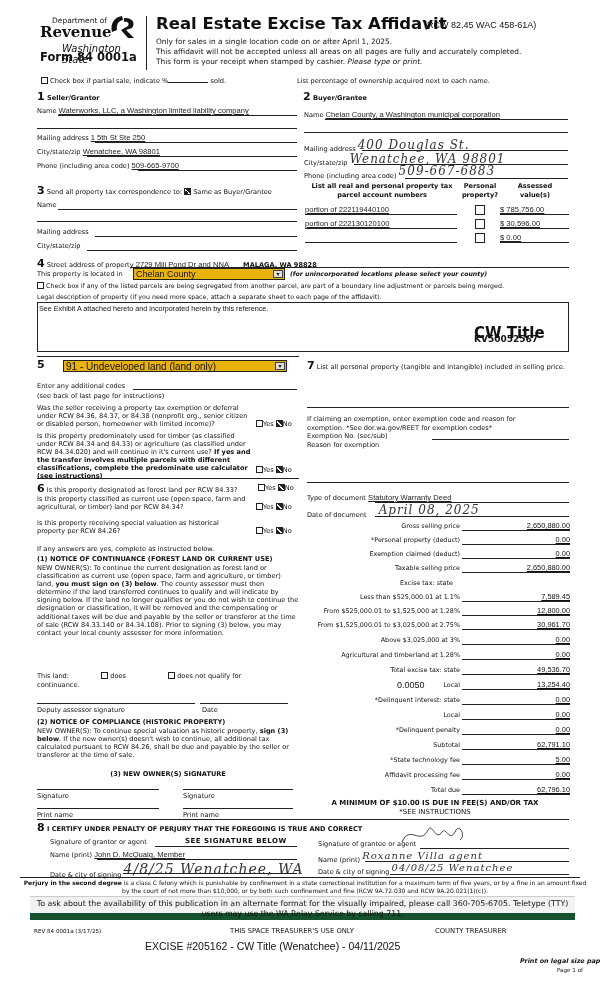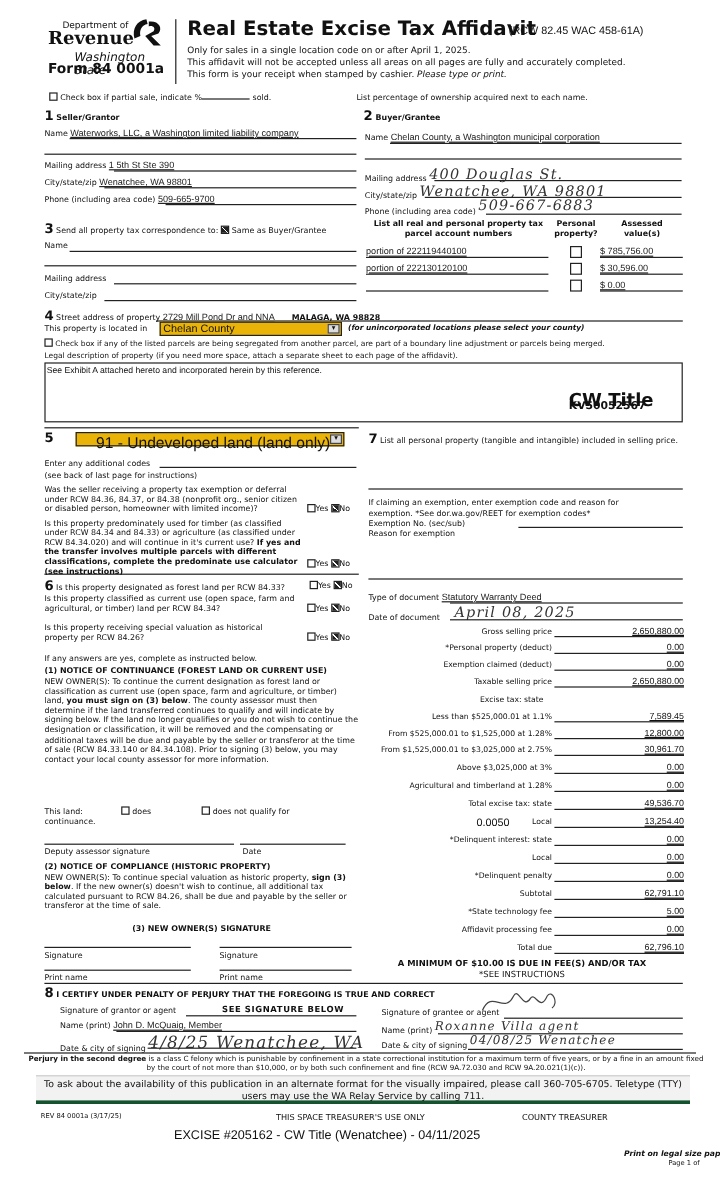--- a/index.html
+++ b/index.html
@@ -55,21 +55,21 @@
   <span class="bold small">Seller/Grantor</span>
 </div>
 <div class="abs f small" style="left:37px;top:106px;width:260px;">
   <span>Name</span>
   <span class="fill">Waterworks, LLC, a Washington limited liability company</span>
 </div>
 <div class="abs line" style="left:58px;top:115px;width:239px;"></div>
 <div class="abs line" style="left:37px;top:128px;width:260px;"></div>
 <div class="abs f small" style="left:37px;top:133px;">
   <span>Mailing address</span>
-  <span class="fill">1 5th St Ste 390</span>
+  <span class="fill">1 5th St Ste 250</span>
 </div>
 <div class="abs line" style="left:95px;top:142px;width:202px;"></div>
 <div class="abs f small" style="left:37px;top:147px;">
   <span>City/state/zip</span>
   <span class="fill">Wenatchee, WA 98801</span>
 </div>
 <div class="abs line" style="left:87px;top:156px;width:210px;"></div>
 <div class="abs f small" style="left:37px;top:161px;">
   <span>Phone (including area code)</span>
   <span class="fill">509-665-9700</span>
@@ -156,21 +156,21 @@
 <div class="abs f small" style="left:37px;top:293px;font-size:6.3px;">Legal description of property (if you need more space, attach a separate sheet to each page of the affidavit).</div>
 <div class="abs" style="left:37px;top:302px;width:532px;height:50px;border:1px solid #222;">
   <div class="abs" style="left:1px;top:1px;font-size:7.2px;">See Exhibit A attached hereto and incorporated herein by this reference.</div>
   <div class="abs f bold" style="left:436px;top:21px;font-size:15px;">CW Title</div>
   <div class="abs f bold" style="left:436px;top:31px;font-size:9px;">KV50052567</div>
 </div>
 
 <div class="abs" style="left:37px;top:356px;width:262px;height:1px;border-top:1px solid #222;"></div>
 <div class="abs f num" style="left:37px;top:358px;">5</div>
 <div class="select" style="left:63px;top:360px;width:224px;height:12px;">
-  <span style="position:absolute;left:16px;top:0;font-size:13px;">91 - Undeveloped land (land only)</span>
+  <span style="position:absolute;left:2px;top:0;font-size:10px;">91 - Undeveloped land (land only)</span>
   <span class="arrow">▾</span>
 </div>
 <div class="abs f small" style="left:37px;top:382px;">Enter any additional codes</div>
 <div class="abs line" style="left:133px;top:389px;width:164px;"></div>
 <div class="abs f small" style="left:37px;top:392px;text-align:center;">(see back of last page for instructions)</div>
 <div class="abs f small" style="left:37px;top:404px;width:218px;line-height:8px;">Was the seller receiving a property tax exemption or deferral under RCW 84.36, 84.37, or 84.38 (nonprofit org., senior citizen or disabled person, homeowner with limited income)?</div>
 <div class="abs f small" style="left:256px;top:420px;">
   <span class="cb"></span><span>Yes</span>
   <span class="cb checked"></span><span>No</span>
 </div>
@@ -385,21 +385,21 @@
 <div class="abs f small" style="left:318px;top:862px;">
   <span style="vertical-align:-3px;">Date &amp; city of signing</span>
   <span class="hand" style="font-size:10px;">04/08/25 Wenatchee</span>
 </div>
 <div class="abs line" style="left:390px;top:874px;width:179px;"></div>
 
 <div class="abs" style="left:20px;top:877px;width:560px;border-top:1px solid #222;"></div>
 <div class="abs f" style="left:20px;top:879px;width:570px;text-align:center;font-size:6px;line-height:7.5px;">
   <b>Perjury in the second degree</b><span> is a class C felony which is punishable by confinement in a state correctional institution for a maximum term of five years, or by a fine in an amount fixed by the court of not more than $10,000, or by both such confinement and fine (RCW 9A.72.030 and RCW 9A.20.021(1)(c)).</span>
 </div>
-<div class="abs f" style="left:30px;top:896px;width:545px;height:24px;background:#f2f2f2;border-top:1px solid #ccc;border-bottom:3px solid #14532d;text-align:center;font-size:7.8px;line-height:10px;padding-top:2px;">
+<div class="abs f" style="left:30px;top:896px;width:545px;height:24px;background:#f2f2f2;border-top:1px solid #ccc;border-bottom:7px solid #14532d;text-align:center;font-size:7.8px;line-height:10px;padding-top:2px;">
   <span>To ask about the availability of this publication in an alternate format for the visually impaired, please call 360-705-6705. Teletype (TTY) users may use the WA Relay Service by calling 711.</span>
 </div>
 <div class="abs f" style="left:34px;top:928px;font-size:5.6px;">REV 84 0001a (3/17/25)</div>
 <div class="abs f" style="left:230px;top:927px;font-size:6.8px;">THIS SPACE TREASURER'S USE ONLY</div>
 <div class="abs f" style="left:435px;top:927px;font-size:6.8px;">COUNTY TREASURER</div>
 <div class="abs" style="left:145px;top:940px;font-size:10.5px;">EXCISE #205162 - CW Title (Wenatchee) - 04/11/2025</div>
 <div class="abs f bold" style="left:520px;top:957px;font-size:6.4px;font-style:italic;white-space:nowrap;">Print on legal size paper</div>
 <div class="abs f" style="left:557px;top:967px;font-size:5.6px;white-space:nowrap;">Page 1 of</div>
 
 </body></html>

